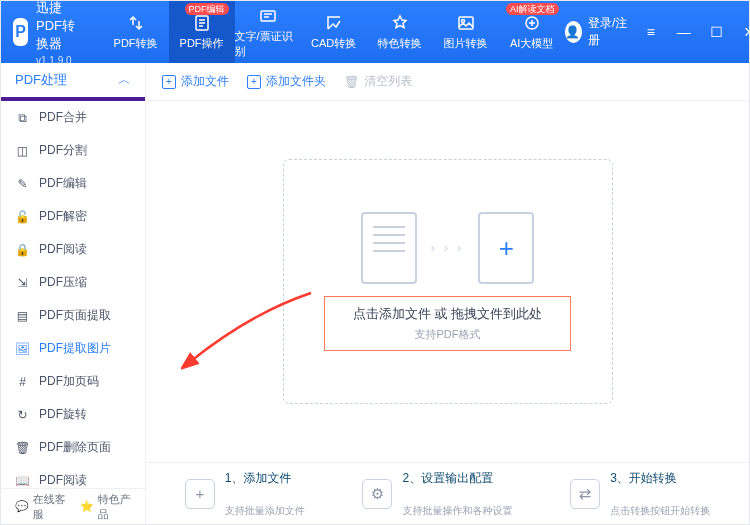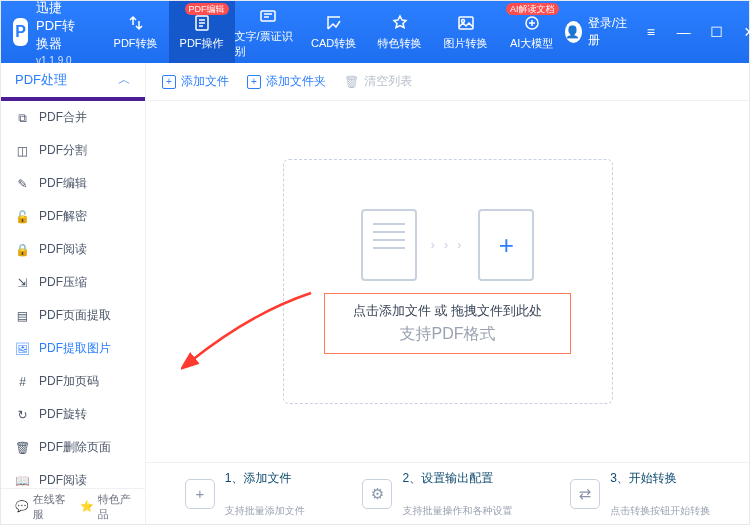--- a/index.html
+++ b/index.html
@@ -35,21 +35,21 @@
 .tb-icon { width: 14px; height: 14px; border: 1.5px solid currentColor; border-radius: 2px; display: flex; align-items: center; justify-content: center; font-size: 10px; line-height: 1; }
 .drop-area { flex: 1; display: flex; align-items: center; justify-content: center; }
 .drop-box { width: 330px; height: 245px; border: 1.5px dashed #c7d1e0; border-radius: 6px; display: flex; flex-direction: column; align-items: center; justify-content: center; gap: 12px; cursor: pointer; }
 .drop-icons { display: flex; align-items: center; gap: 14px; }
 .doc-shape { width: 56px; height: 72px; border: 2px solid #c7d1e0; border-radius: 4px; position: relative; }
 .doc-shape::before { content: ""; position: absolute; left: 10px; top: 12px; right: 10px; height: 2px; background: #c7d1e0; box-shadow: 0 8px 0 #c7d1e0, 0 16px 0 #c7d1e0, 0 24px 0 #c7d1e0; }
 .dots { color: #c7d1e0; letter-spacing: 3px; font-size: 12px; }
 .plus-shape { width: 56px; height: 72px; border: 2px solid #c7d1e0; border-radius: 4px; display: flex; align-items: center; justify-content: center; color: #2b7fff; font-size: 26px; font-weight: 300; }
 .drop-text-box { border: 1.5px solid #ff7a59; border-radius: 0; padding: 8px 28px; text-align: center; }
 .drop-main { font-size: 13px; color: #3a4556; }
-.drop-sub { font-size: 16px; color: #9aa3b2; margin-top: 4px; }
+.drop-sub { font-size: 11px; color: #9aa3b2; margin-top: 4px; }
 .steps { height: 62px; border-top: 1px solid #eef0f4; display: flex; align-items: center; justify-content: space-around; padding: 0 10px; }
 .step { display: flex; align-items: center; gap: 10px; }
 .step-icon { width: 30px; height: 30px; border: 1.5px solid #c7d1e0; border-radius: 5px; display: flex; align-items: center; justify-content: center; color: #8b95a7; font-size: 15px; }
 .step-txt .st1 { font-size: 12px; color: #0c4a6e; }
 .step-txt .st2 { font-size: 10px; color: #9aa3b2; margin-top: 17px; }
 .arrow { position: absolute; top: 220px; left: 35px; width: 135px; height: 90px; pointer-events: none; }
 svg { display: block; }
 </style>
 </head>
 <body>

